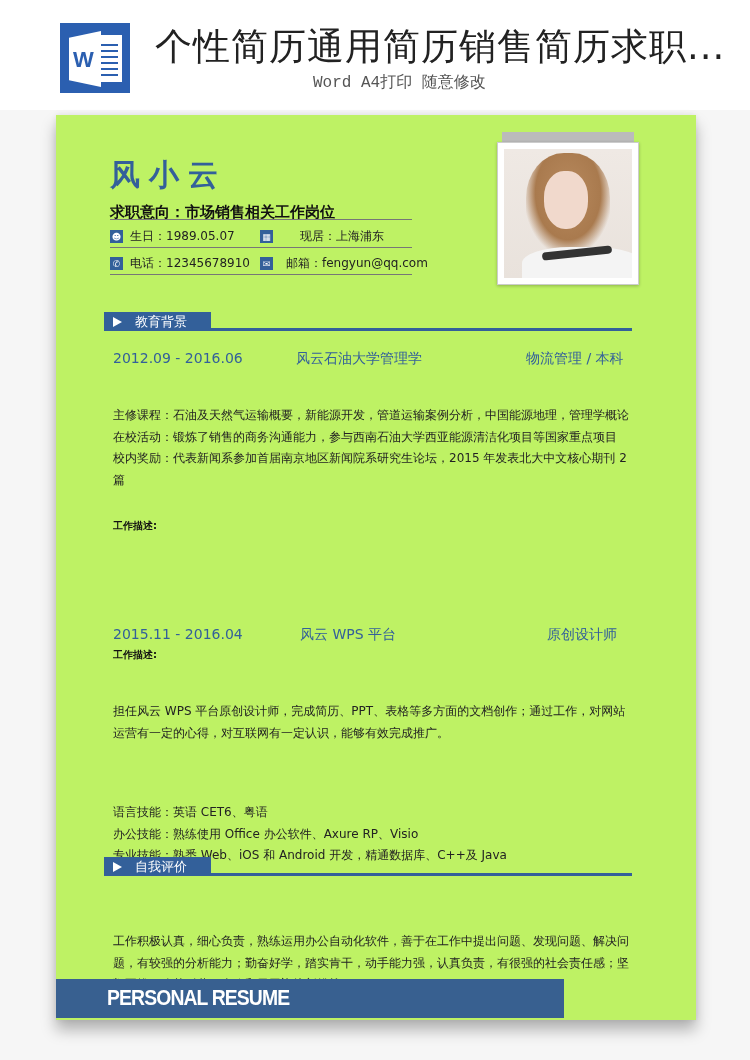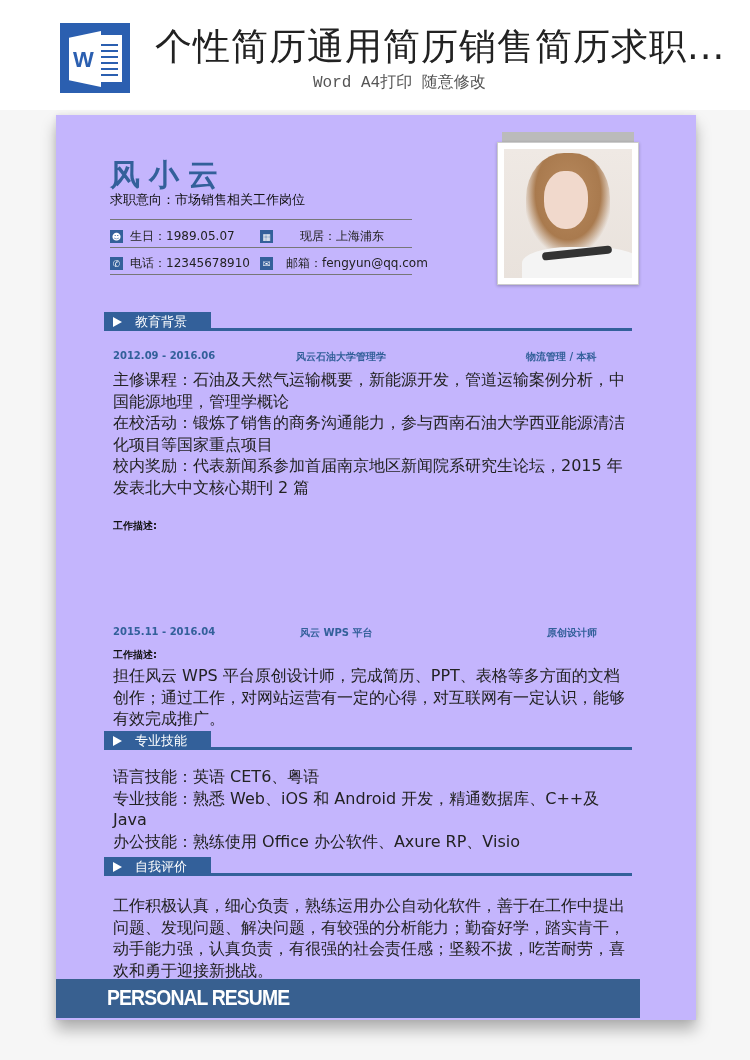--- a/index.html
+++ b/index.html
@@ -37,29 +37,29 @@
     font-family: "DejaVu Sans", sans-serif; letter-spacing: 1px; white-space: nowrap;
   }
   .banner-sub {
     position: absolute; left: 313px; top: 72px; font-size: 16px; color: #555;
     font-family: Liberation Mono, monospace; white-space: nowrap;
   }
 
   
   .page {
     position: absolute; left: 56px; top: 115px; width: 640px; height: 905px;
-    background: #c4b5fd;
+    background: #bef264;
     box-shadow: 0 10px 14px rgba(0,0,0,0.28), 0 0 6px rgba(0,0,0,0.08);
   }
   .name {
     position: absolute; left: 54px; top: 40px; font-size: 30px; font-weight: bold;
     color: #33609a; letter-spacing: 9px;
   }
   .intent {
-    position: absolute; left: 54px; top: 76px; font-size: 13px; font-weight: normal; color: #111;
+    position: absolute; left: 54px; top: 88px; font-size: 15px; font-weight: bold; color: #111;
   }
   .info-line {
     position: absolute; left: 54px; width: 302px; height: 1px; background: #777;
   }
   .info-item {
     position: absolute; font-size: 12px; color: #222; display: flex; align-items: center; white-space: nowrap;
   }
   .info-item .ico {
     width: 13px; height: 13px; background: #33609a; color: #fff; font-size: 9px;
     display: inline-flex; align-items: center; justify-content: center; margin-right: 7px;
@@ -105,30 +105,30 @@
   .sec .tab .arrow {
     width: 0; height: 0; border-left: 9px solid #fff; border-top: 5.5px solid transparent;
     border-bottom: 5.5px solid transparent; margin-left: 9px; margin-right: 13px;
   }
   .sec .rule {
     position: absolute; left: 107px; top: 16px; right: 0; height: 3px; background: #33609a;
   }
 
   .row {
     position: absolute; left: 57px; width: 500px; height: 18px;
-    font-size: 10px; font-weight: bold; color: #33609a;
+    font-size: 14px; font-weight: normal; color: #33609a;
   }
   .row span { position: absolute; top: 0; white-space: nowrap; }
   .txt {
-    position: absolute; left: 57px; width: 520px; font-size: 16px; line-height: 21.5px; color: #222;
+    position: absolute; left: 57px; width: 520px; font-size: 12px; line-height: 21.5px; color: #222; margin-top: 36px;
   }
   .bold-label { position: absolute; left: 57px; font-size: 10px; font-weight: bold; color: #111; }
 
   .footer {
-    position: absolute; left: 0; top: 864px; width: 584px; height: 39px; background: #386090;
+    position: absolute; left: 0; top: 864px; width: 508px; height: 39px; background: #386090;
   }
   .footer span {
     position: absolute; left: 51px; top: 6px; font-family: "Liberation Sans", sans-serif;
     font-weight: bold; font-size: 22px; color: #fff; letter-spacing: -1px;
     transform: scaleX(0.88); transform-origin: left; white-space: nowrap;
   }
 </style>
 </head>
 <body>
 
@@ -205,31 +205,24 @@
   <div class="bold-label" style="top:404px">工作描述:</div>
 
   <div class="row" style="top:511px">
     <span style="left:0">2015.11 - 2016.04</span>
     <span style="left:187px">风云 WPS 平台</span>
     <span style="left:434px">原创设计师</span>
   </div>
   <div class="bold-label" style="top:533px">工作描述:</div>
   <div class="txt" style="top:550px">担任风云 WPS 平台原创设计师，完成简历、PPT、表格等多方面的文档创作；通过工作，对网站运营有一定的心得，对互联网有一定认识，能够有效完成推广。</div>
 
-  <div class="sec" style="top:616px">
-    <div class="tab">
-        <span class="arrow"></span>
-        <span>专业技能</span>
-      </div>
-    <div class="rule"></div>
-  </div>
   <div class="txt" style="top:651px">
     <div>语言技能：英语 CET6、粤语</div>
+    <div>办公技能：熟练使用 Office  办公软件、Axure RP、Visio</div>
     <div>专业技能：熟悉 Web、iOS 和 Android 开发，精通数据库、C++及 Java</div>
-    <div>办公技能：熟练使用 Office  办公软件、Axure RP、Visio</div>
   </div>
 
   <div class="sec" style="top:742px">
     <div class="tab">
         <span class="arrow"></span>
         <span>自我评价</span>
       </div>
     <div class="rule"></div>
   </div>
   <div class="txt" style="top:780px">工作积极认真，细心负责，熟练运用办公自动化软件，善于在工作中提出问题、发现问题、解决问题，有较强的分析能力；勤奋好学，踏实肯干，动手能力强，认真负责，有很强的社会责任感；坚毅不拔，吃苦耐劳，喜欢和勇于迎接新挑战。</div>

